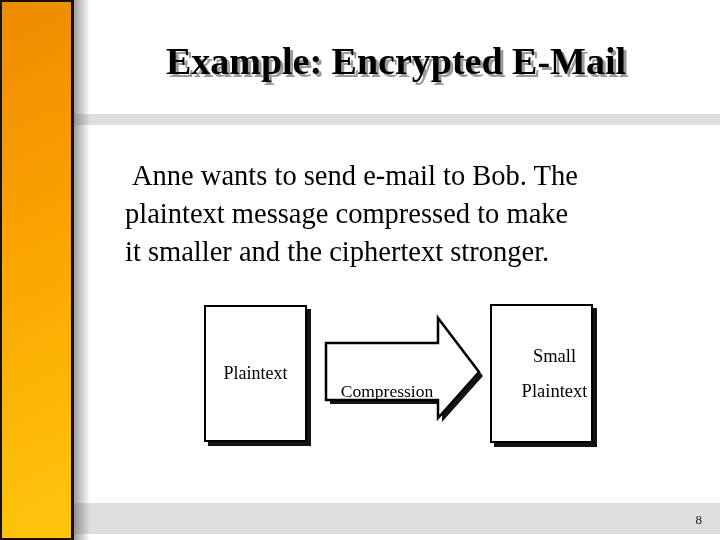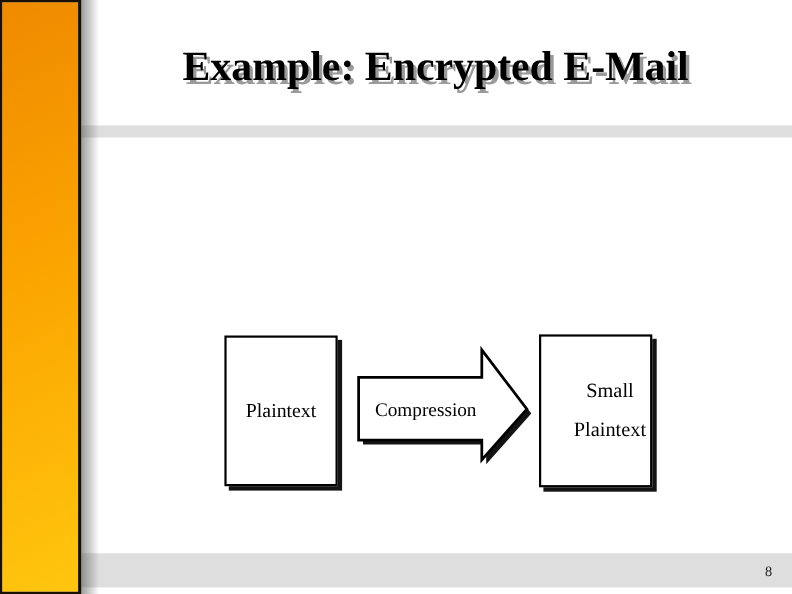--- a/index.html
+++ b/index.html
@@ -90,21 +90,21 @@
 
   
   .arrow-svg {
     position: absolute;
     left: 322px; top: 310px;
     width: 168px; height: 116px;
     z-index: 2;
   }
   .arrow-label {
     position: absolute;
-    left: 332px; top: 345px;
+    left: 332px; top: 364px;
     width: 110px; height: 55px;
     display: flex;
     align-items: center;
     justify-content: center;
     font-size: 17.5px;
     color: #000000;
     z-index: 3;
   }
 
   
@@ -130,20 +130,25 @@
 
 <div class="slide">
 
   <div class="sidebar"></div>
   <div class="sidebar-shadow"></div>
 
   <div class="divider"></div>
 
   <h1 class="title">Example: Encrypted E-Mail</h1>
 
+  <div class="body-text">
+    <div class="body-line">Anne wants to send e-mail to Bob. The</div>
+    <div class="body-line">plaintext message compressed to make</div>
+    <div class="body-line">it smaller and the ciphertext stronger.</div>
+  </div>
 
   <div class="shape-box box-left">
     <span>Plaintext</span>
   </div>
 
   <svg class="arrow-svg" viewBox="0 0 168 116" xmlns="http://www.w3.org/2000/svg">
     <polygon points="4,33 116,33 116,8 157,62 116,108 116,90 4,90" transform="translate(4,4)" fill="#141414"></polygon>
     <polygon points="4,33 116,33 116,8 157,62 116,108 116,90 4,90" fill="#ffffff" stroke="#000000" stroke-width="2.5" stroke-linejoin="miter"></polygon>
   </svg>
 

